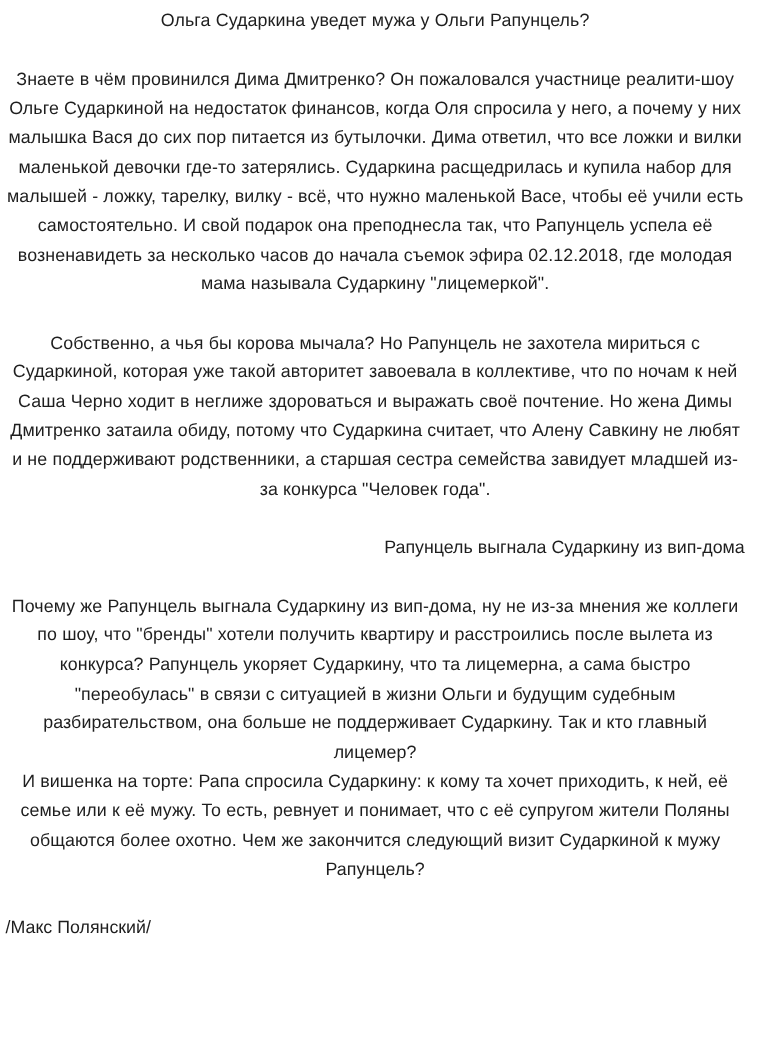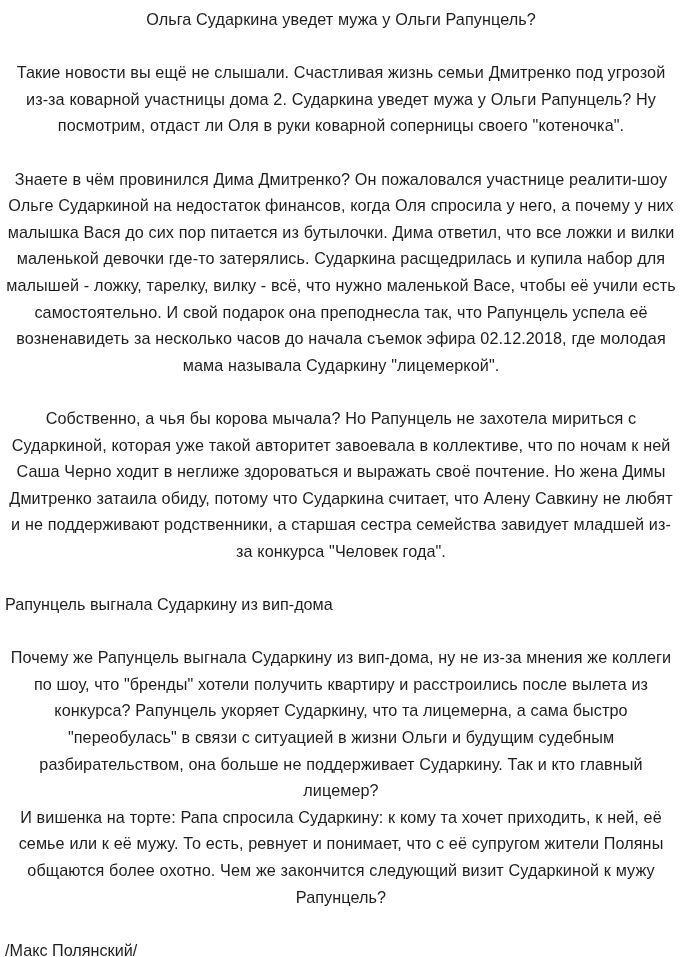--- a/index.html
+++ b/index.html
@@ -32,35 +32,35 @@
   }
   .para:last-child {
     margin-bottom: 0;
   }
   .subhead {
     font-size: 16.2px;
     line-height: 26.6px;
     margin: 0 0 26.6px 0;
     font-weight: 400;
     max-width: 672px;
+    text-align: right;
   }
   .signature {
     font-size: 16.2px;
     line-height: 26.6px;
     margin: 0;
   }
 </style>
 </head>
 <body>
 
 <article class="article">
 
   <p class="para">Ольга Сударкина уведет мужа у Ольги Рапунцель?</p>
 
-  <p class="para">Такие новости вы ещё не слышали. Счастливая жизнь семьи Дмитренко под угрозой из-за коварной участницы дома 2. Сударкина уведет мужа у Ольги Рапунцель? Ну посмотрим, отдаст ли Оля в руки коварной соперницы своего "котеночка".</p>
 
   <p class="para">Знаете в чём провинился Дима Дмитренко? Он пожаловался участнице реалити-шоу Ольге Сударкиной на недостаток финансов, когда Оля спросила у него, а почему у них малышка Вася до сих пор питается из бутылочки. Дима ответил, что все ложки и вилки маленькой девочки где-то затерялись. Сударкина расщедрилась и купила набор для малышей - ложку, тарелку, вилку - всё, что нужно маленькой Васе, чтобы её учили есть самостоятельно. И свой подарок она преподнесла так, что Рапунцель успела её возненавидеть за несколько часов до начала съемок эфира 02.12.2018, где молодая мама называла Сударкину "лицемеркой".</p>
 
   <p class="para">Собственно, а чья бы корова мычала? Но Рапунцель не захотела мириться с Сударкиной, которая уже такой авторитет завоевала в коллективе, что по ночам к ней Саша Черно ходит в неглиже здороваться и выражать своё почтение. Но жена Димы Дмитренко затаила обиду, потому что Сударкина считает, что Алену Савкину не любят и не поддерживают родственники, а старшая сестра семейства завидует младшей из-за конкурса "Человек года".</p>
 
   <p class="subhead">Рапунцель выгнала Сударкину из вип-дома</p>
 
   <p class="para">
     <span>Почему же Рапунцель выгнала Сударкину из вип-дома, ну не из-за мнения же коллеги по шоу, что "бренды" хотели получить квартиру и расстроились после вылета из конкурса? Рапунцель укоряет Сударкину, что та лицемерна, а сама быстро "переобулась" в связи с ситуацией в жизни Ольги и будущим судебным разбирательством, она больше не поддерживает Сударкину. Так и кто главный лицемер?</span><br>
     <span>И вишенка на торте: Рапа спросила Сударкину: к кому та хочет приходить, к ней, её семье или к её мужу. То есть, ревнует и понимает, что с её супругом жители Поляны общаются более охотно. Чем же закончится следующий визит Сударкиной к мужу Рапунцель?</span>

